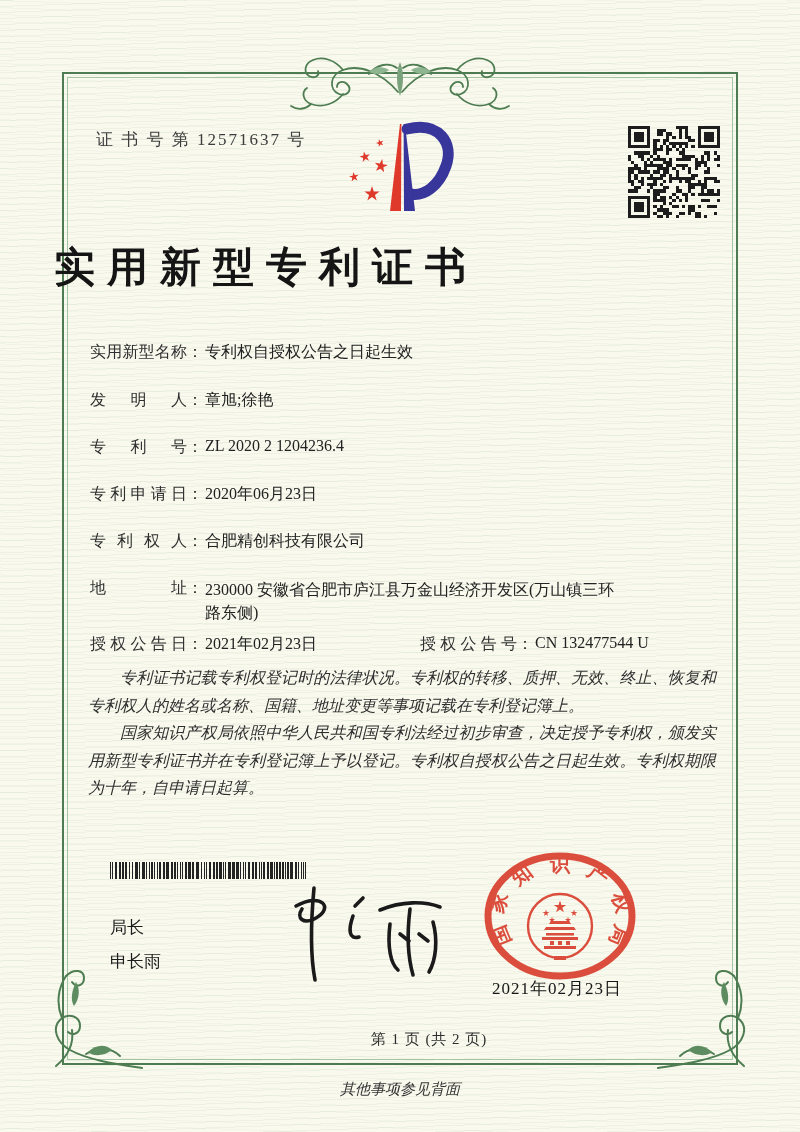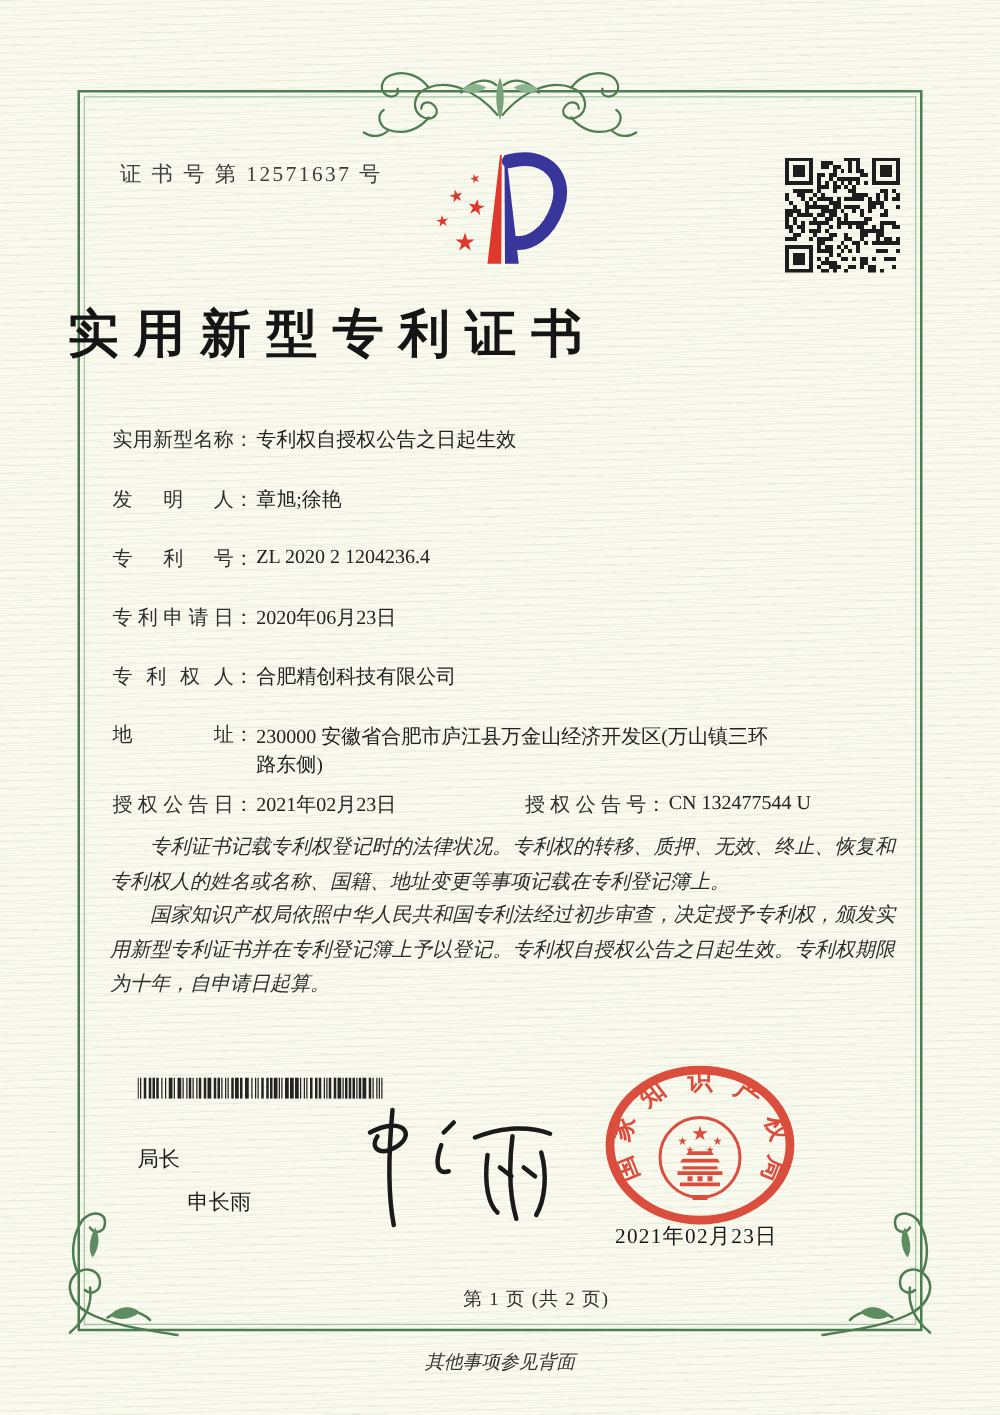--- a/index.html
+++ b/index.html
@@ -56,21 +56,21 @@
   }
   .paras p{ text-indent:2em; }
   
   .barcode-wrap{ position:absolute; left:110px; top:862px; }
   .director-title{
     position:absolute; left:110px; top:916px;
     font-family:Liberation Mono, monospace; font-size:17px; color:#1c1c1c;
   }
   .director-name{
     position:absolute; left:110px; top:950px;
-    font-family:Liberation Sans, sans-serif; font-size:17px; color:#1c1c1c;margin-left:40px;
+    font-family:Liberation Sans, sans-serif; font-size:17px; color:#1c1c1c;
   }
   .signature{ position:absolute; left:252px; top:878px; }
   .seal{ position:absolute; left:478px; top:848px; opacity:0.92; }
   .seal-date{
     position:absolute; left:492px; top:977px; font-size:17px; letter-spacing:1px;
     color:#171717; white-space:nowrap;
   }
   .page-num{
     position:absolute; left:0; top:1030px; width:800px; text-align:center;
     font-size:15px; color:#2e2e2e; letter-spacing:1px;margin-left:29px;

